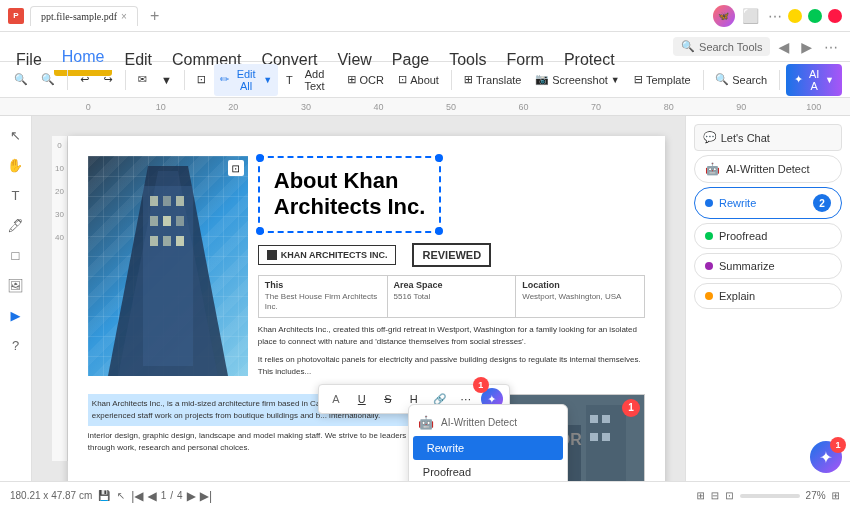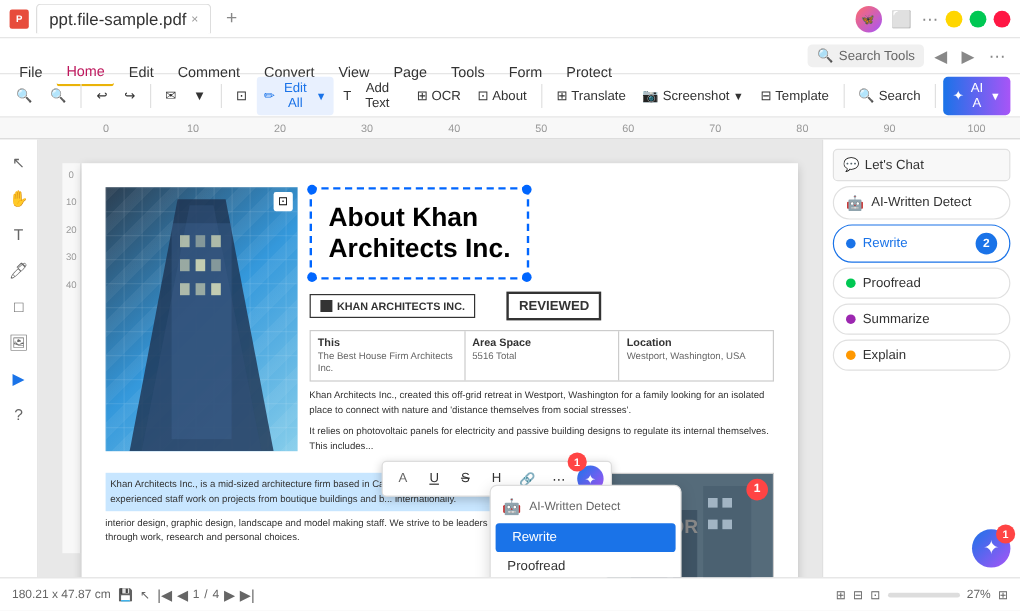--- a/index.html
+++ b/index.html
@@ -52,27 +52,27 @@
       height: 30px;
       background: #fff;
       display: flex;
       align-items: center;
       padding: 0 8px;
       gap: 4px;
       border-bottom: 1px solid #e0e0e0;
     }
     .menu-item {
       padding: 4px 8px;
-      font-size: 12px;
+      font-size: 16px;
       color: #333;
       cursor: pointer;
       border-radius: 3px;
       margin-top: 27px;
     }
-    .menu-item.active { color: #be185d; border-bottom: 2px solid #eab308; }
+    .menu-item.active { color: #3b82f6; border-bottom: 6px solid #eab308; }
 
     
     .toolbar {
       height: 36px;
       background: #fff;
       display: flex;
       align-items: center;
       padding: 0 8px;
       gap: 2px;
       border-bottom: 1px solid #e0e0e0;
@@ -226,21 +226,21 @@
     .main-title {
       font-size: 22px;
       font-weight: bold;
       color: #000;
       line-height: 1.2;
     }
 
     .logo-area {
       display: flex;
       align-items: center;
-      gap: 26px;
+      gap: 16px;
       margin-bottom: 8px;
     }
     .khan-logo {
       border: 1px solid #333;
       padding: 4px 8px;
       display: flex; align-items: center; gap: 4px;
       font-size: 9px; color: #333; font-weight: bold;
     }
     .reviewed-badge {
       border: 2px solid #333;
@@ -454,21 +454,21 @@
       gap: 14px;
     }
   </style>
 </head>
 <body>
 
 <div class="title-bar">
   <div class="title-bar-left">
     <div class="app-icon">P</div>
     <div class="tab-item active">
-      <span style="font-size:14px;">ppt.file-sample.pdf</span>
+      <span style="font-size:10px;font-family:Liberation Serif, serif;">ppt.file-sample.pdf</span>
       <span class="tab-close">×</span>
     </div>
     <span class="tab-add">+</span>
   </div>
   <div class="title-bar-center"></div>
   <div class="title-bar-right">
     <div class="title-bar-icons">
       <div class="icon-circle">🦋</div>
       <span style="color:#888;font-size:14px;">⬜</span>
       <span style="color:#888;font-size:14px;">⋯</span>

